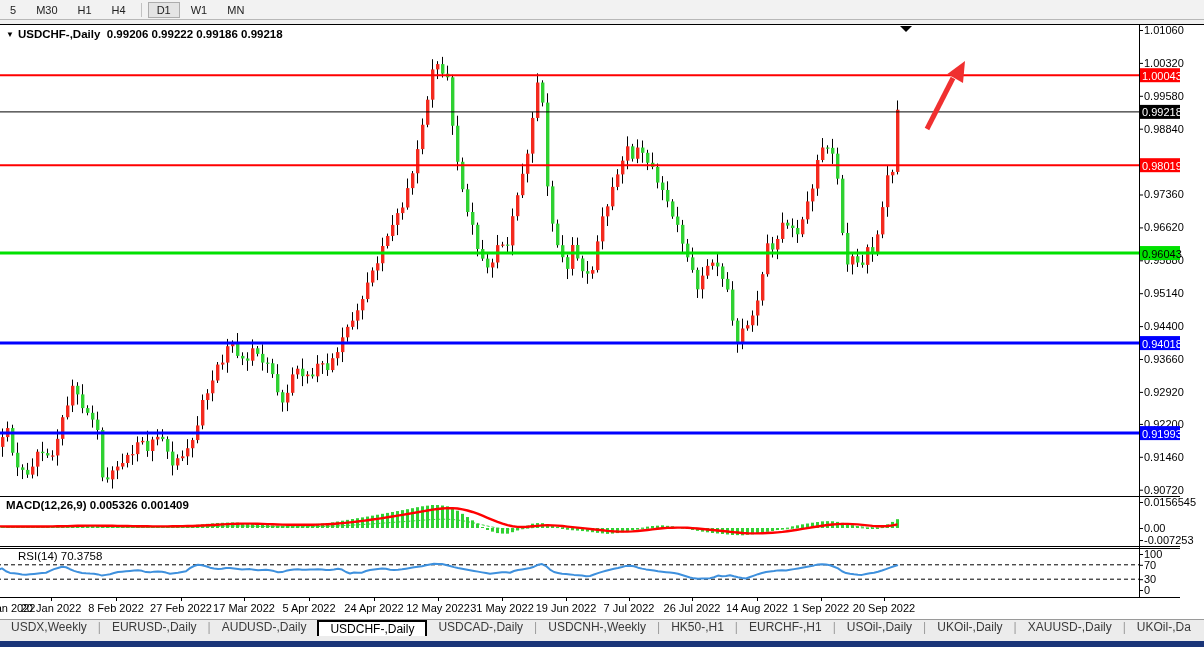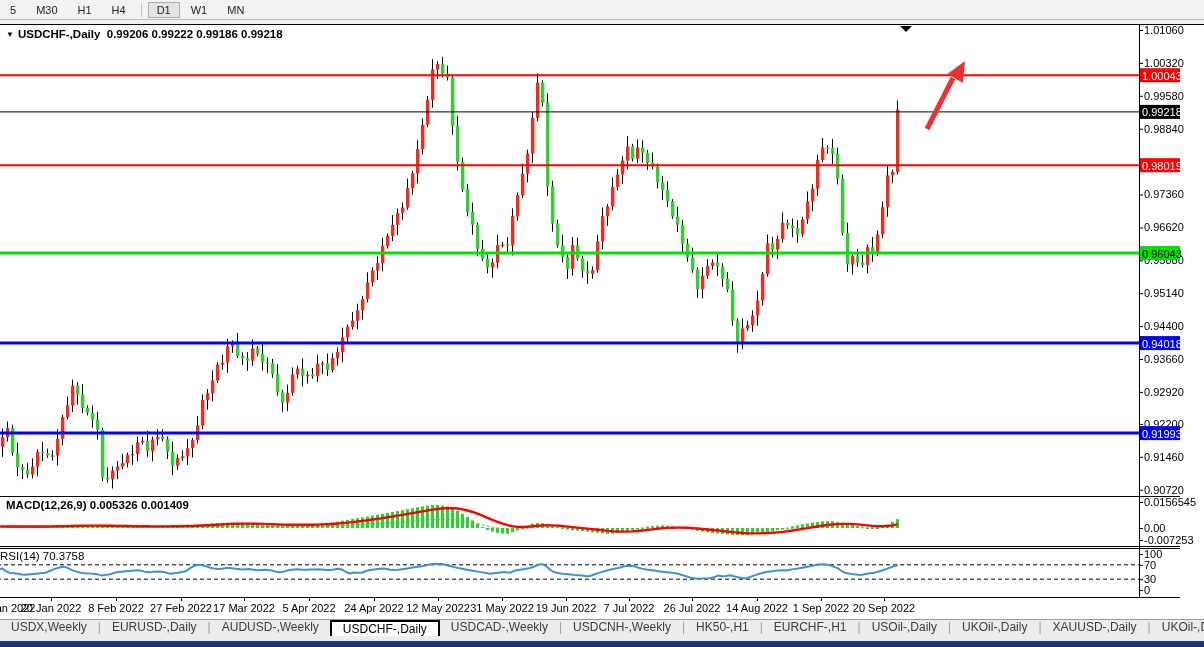--- a/index.html
+++ b/index.html
@@ -12,21 +12,21 @@
   .tf-btn.active{background:#e4e4e4;border:1px solid #adadad;text-align:center;}
   .tf-sep{width:1px;height:14px;background:#c2c2c2;margin:0 5px;}
   
   #chart-window{position:absolute;left:0;top:24px;width:1204px;height:594px;background:#ffffff;
     border-top:1px solid #000;}
   #chart-canvas{position:absolute;left:0;top:24px;width:1204px;height:594px;}
   .ovl{position:absolute;white-space:nowrap;}
   #chart-title{left:6px;top:28px;font-size:11.5px;color:#000;font-weight:bold;}
   #chart-title .dd{font-size:8px;vertical-align:1px;margin-right:4px;}
   #macd-label{left:6px;top:499px;font-size:11.5px;color:#000;font-weight:bold;}
-  #rsi-label{left:0;top:550px;font-size:11.5px;color:#000;}
+  #rsi-label{left:18px;top:550px;font-size:11.5px;color:#000;}
   
   #tabbar{position:absolute;left:0;top:619px;width:1204px;height:22px;background:#ececec;
     border-top:1px solid #9a9a9a;display:flex;align-items:flex-start;font-size:12px;color:#3a3a3a;overflow:hidden;}
   .tab{display:flex;align-items:center;padding:0 11px;cursor:default;}
   .tab.active{background:#ffffff;border:2px solid #000;border-bottom:none;color:#000;margin-top:0px;}
   .tab-sep{display:flex;align-items:center;color:#9a9a9a;}
   #tab-scroll{margin-left:auto;display:flex;align-items:center;padding-right:4px;color:#222;font-size:9px;}
   #tab-scroll span{padding:0 3px;cursor:default;}
   #taskbar-strip{position:absolute;left:0;top:641px;width:1204px;height:6px;background:#1a3578;}
 </style>
@@ -717,23 +717,23 @@
 
   <div class="ovl" id="rsi-label">
     <span>RSI(14)</span>&nbsp;<span>70.3758</span>
   </div>
 
   <div id="tabbar">
       <div class="tab">USDX,Weekly</div>
       <div class="tab-sep">|</div>
       <div class="tab">EURUSD-,Daily</div>
       <div class="tab-sep">|</div>
-      <div class="tab">AUDUSD-,Weekly</div>
+      <div class="tab">AUDUSD-,Daily</div>
       <div class="tab active">USDCHF-,Daily</div>
-      <div class="tab">USDCAD-,Weekly</div>
+      <div class="tab">USDCAD-,Daily</div>
       <div class="tab-sep">|</div>
       <div class="tab">USDCNH-,Weekly</div>
       <div class="tab-sep">|</div>
       <div class="tab">HK50-,H1</div>
       <div class="tab-sep">|</div>
       <div class="tab">EURCHF-,H1</div>
       <div class="tab-sep">|</div>
       <div class="tab">USOil-,Daily</div>
       <div class="tab-sep">|</div>
       <div class="tab">UKOil-,Daily</div>

